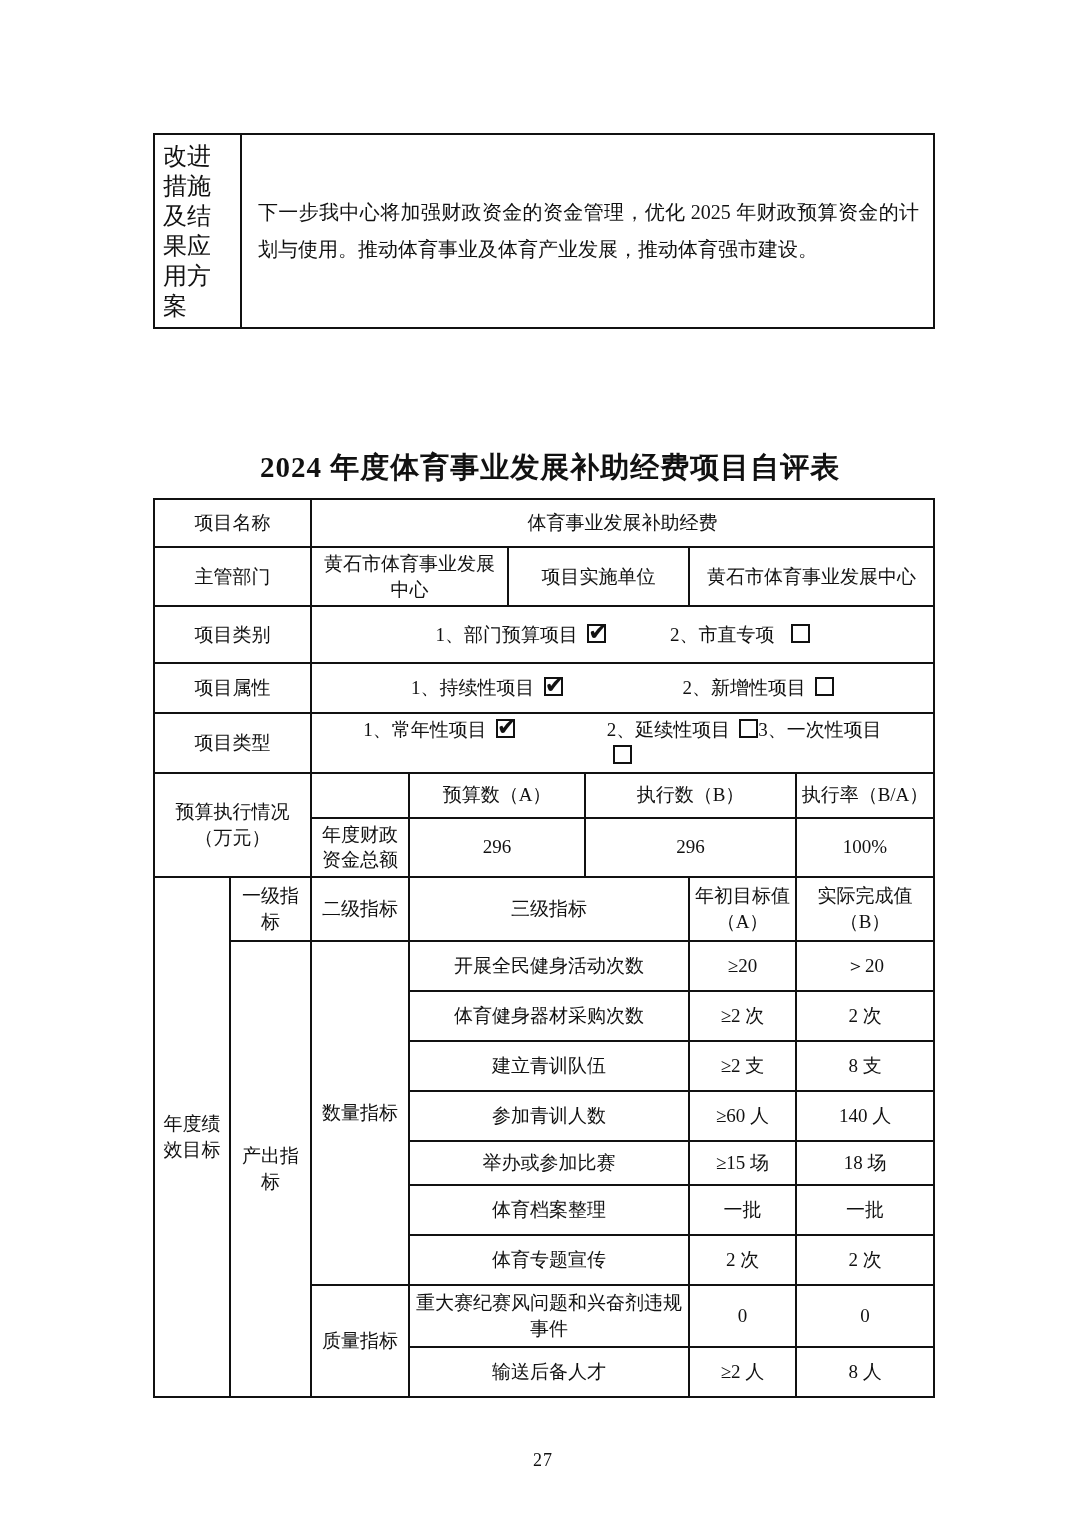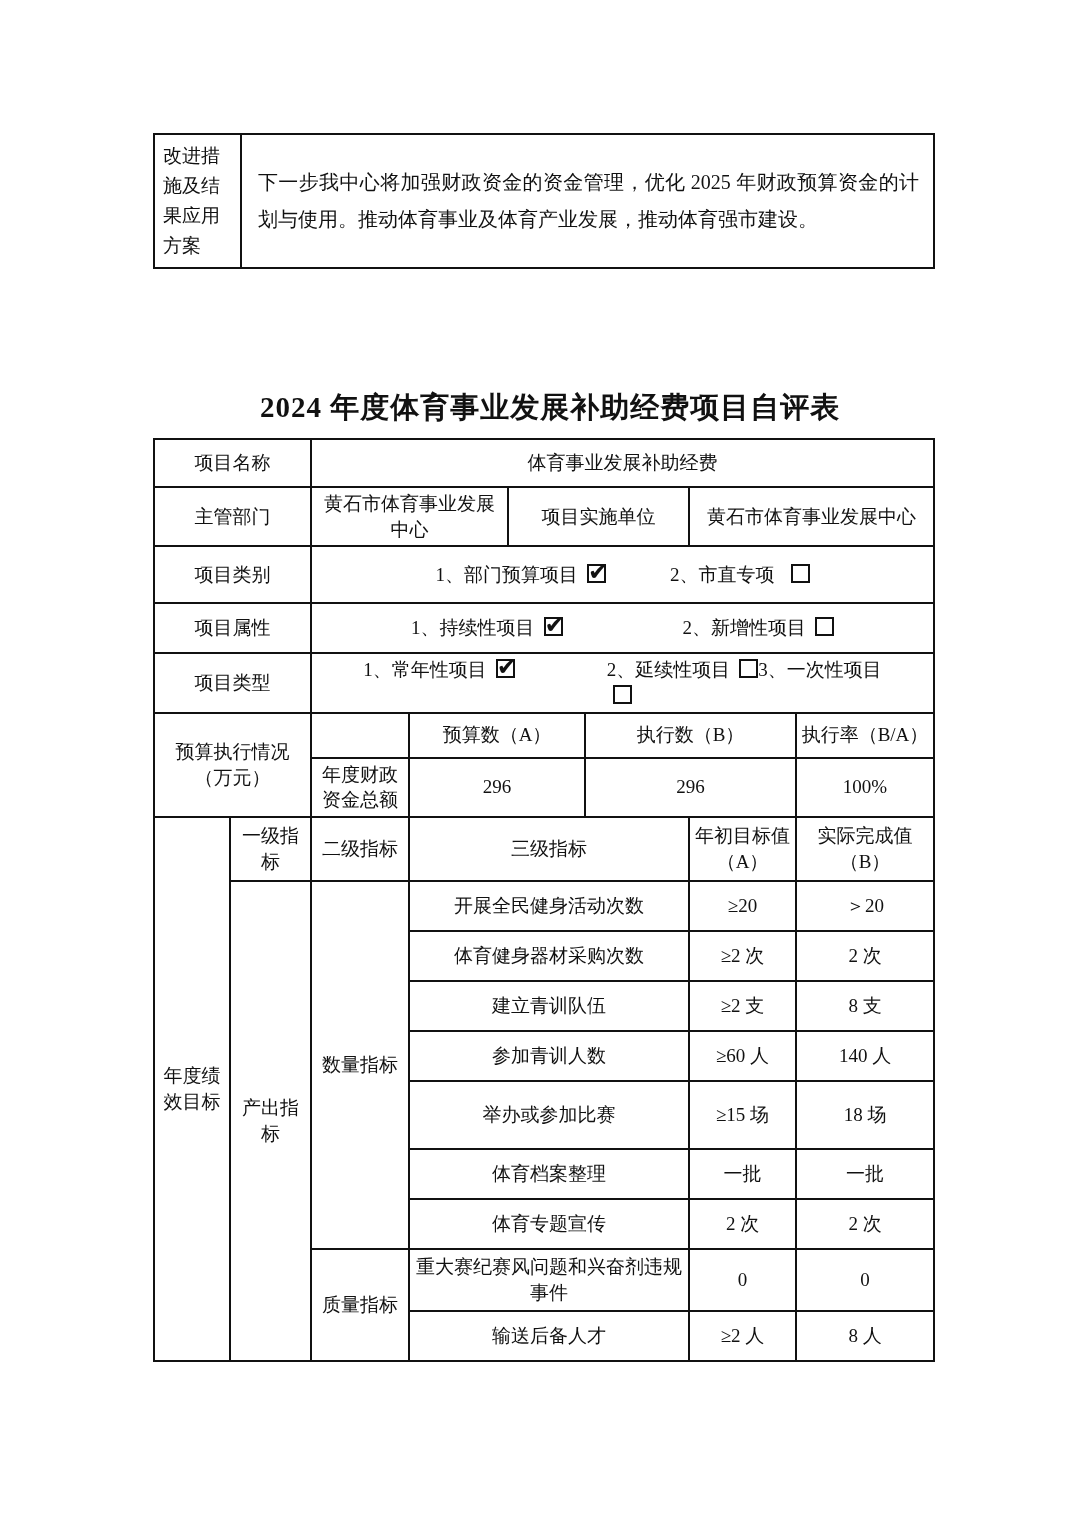--- a/index.html
+++ b/index.html
@@ -13,21 +13,21 @@
   
   table.doc{border-collapse:collapse;table-layout:fixed;width:780px;margin-left:153px;}
   table.doc td{
     border:2px solid #111;font-size:19px;line-height:1.35;
     text-align:center;vertical-align:middle;padding:3px 4px;
     overflow:hidden;word-break:break-word;
   }
 
   
   table.top{margin-top:133px;}
-  table.top td.lbl{width:87px;text-align:left;padding:6px 8px;line-height:30px;font-size:19px;}
+  table.top td.lbl{width:87px;text-align:left;padding:6px 8px;line-height:30px;font-size:24px;}
   table.top td.cnt{text-align:left;padding:6px 14px 6px 16px;line-height:37px;font-size:20px;text-align:justify;}
 
   
   .heading{
     width:800px;margin:50px 0 0 153px;
     font-size:29px;font-weight:700;line-height:57px;
     text-indent:74px;letter-spacing:0.5px;
   }
   .heading .l2{text-indent:0;}
   .tbl-title{
@@ -171,21 +171,21 @@
     <tr style="height:50px">
       <td colspan="3" class="left">建立青训队伍</td>
       <td>≥2 支</td>
       <td>8 支</td>
     </tr>
     <tr style="height:50px">
       <td colspan="3" class="left">参加青训人数</td>
       <td>≥60 人</td>
       <td>140 人</td>
     </tr>
-    <tr style="height:68px">
+    <tr style="height:44px">
       <td colspan="3" class="left">举办或参加比赛</td>
       <td>≥15 场</td>
       <td>18 场</td>
     </tr>
     <tr style="height:50px">
       <td colspan="3" class="left">体育档案整理</td>
       <td>一批</td>
       <td>一批</td>
     </tr>
     <tr style="height:50px">
@@ -200,14 +200,15 @@
       <td>0</td>
     </tr>
     <tr style="height:50px">
       <td colspan="3" class="left">输送后备人才</td>
       <td>≥2 人</td>
       <td>8 人</td>
     </tr>
   </tbody>
     </table>
 
+  <div class="page-number">27</div>
 
 </div>
 
 </body></html>

